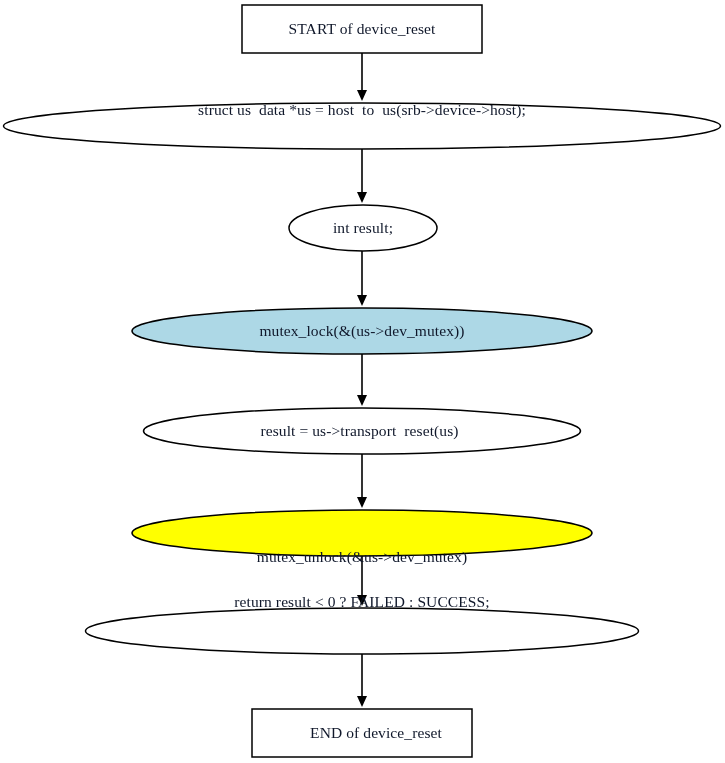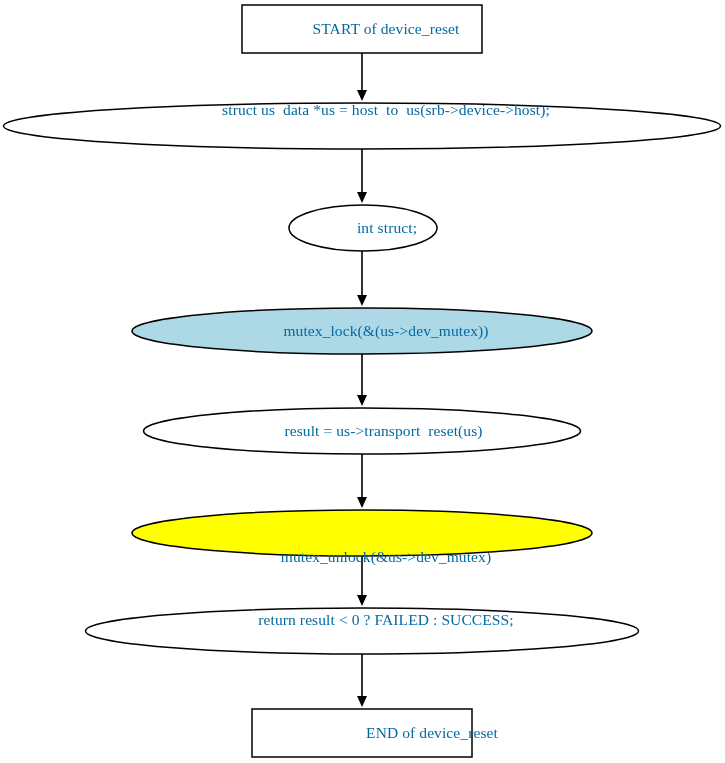--- a/index.html
+++ b/index.html
@@ -22,27 +22,26 @@
   #graph-svg {
     position: absolute;
     left: 0;
     top: 0;
     width: 725px;
     height: 763px;
   }
   .node-label {
     position: absolute;
     text-align: center;
-    color: #0369a1;
+    color: #0f172a;
     white-space: pre;
     font-family: "Liberation Serif", "DejaVu Serif", serif;
     font-size: 15.5px;
     line-height: 1;
     letter-spacing: 0.1px;
-    margin-left: 24px;
   }
 </style>
 </head>
 <body>
 
 <div id="canvas">
   <svg id="graph-svg" viewBox="0 0 725 763">
     <g id="edges-layer">
         <g>
           <line x1="362" y1="53" x2="362" y2="91" stroke="#000000" stroke-width="1.6"></line>
@@ -80,20 +79,20 @@
         <ellipse cx="362" cy="331" rx="230" ry="23" fill="#add8e6" stroke="#000000" stroke-width="1.5"></ellipse>
         <ellipse cx="362" cy="431" rx="218.5" ry="23" fill="#ffffff" stroke="#000000" stroke-width="1.5"></ellipse>
         <ellipse cx="362" cy="533" rx="230" ry="23" fill="#ffff00" stroke="#000000" stroke-width="1.5"></ellipse>
         <ellipse cx="362" cy="631" rx="276.5" ry="23" fill="#ffffff" stroke="#000000" stroke-width="1.5"></ellipse>
         <rect x="252" y="709" width="220" height="48" fill="#ffffff" stroke="#000000" stroke-width="1.5"></rect>
       </g>
   </svg>
   <div id="labels-layer">
       <div class="node-label" style="left: 242px; top: 21px; width: 240px;">START of device_reset</div>
       <div class="node-label" style="left: 3.5px; top: 102px; width: 717px;">struct us  data *us = host  to  us(srb-&gt;device-&gt;host);</div>
-      <div class="node-label" style="left: 289px; top: 220px; width: 148px;">int struct;</div>
+      <div class="node-label" style="left: 289px; top: 220px; width: 148px;">int result;</div>
       <div class="node-label" style="left: 132px; top: 323px; width: 460px; font-family: Liberation Serif, serif;">mutex_lock(&amp;(us-&gt;dev_mutex))</div>
       <div class="node-label" style="left: 141px; top: 423px; width: 437px;">result = us-&gt;transport  reset(us)</div>
       <div class="node-label" style="left: 132px; top: 549px; width: 460px;">mutex_unlock(&amp;us-&gt;dev_mutex)</div>
-      <div class="node-label" style="left: 85.5px; top: 612px; width: 553px;">return result &lt; 0 ? FAILED : SUCCESS;</div>
-      <div class="node-label" style="left: 252px; top: 725px; width: 248px; padding-left: 32px;">END of device_reset</div>
+      <div class="node-label" style="left: 85.5px; top: 594px; width: 553px;">return result &lt; 0 ? FAILED : SUCCESS;</div>
+      <div class="node-label" style="left: 252px; top: 725px; width: 248px;">END of device_reset</div>
     </div>
 </div>
 
 </body></html>

